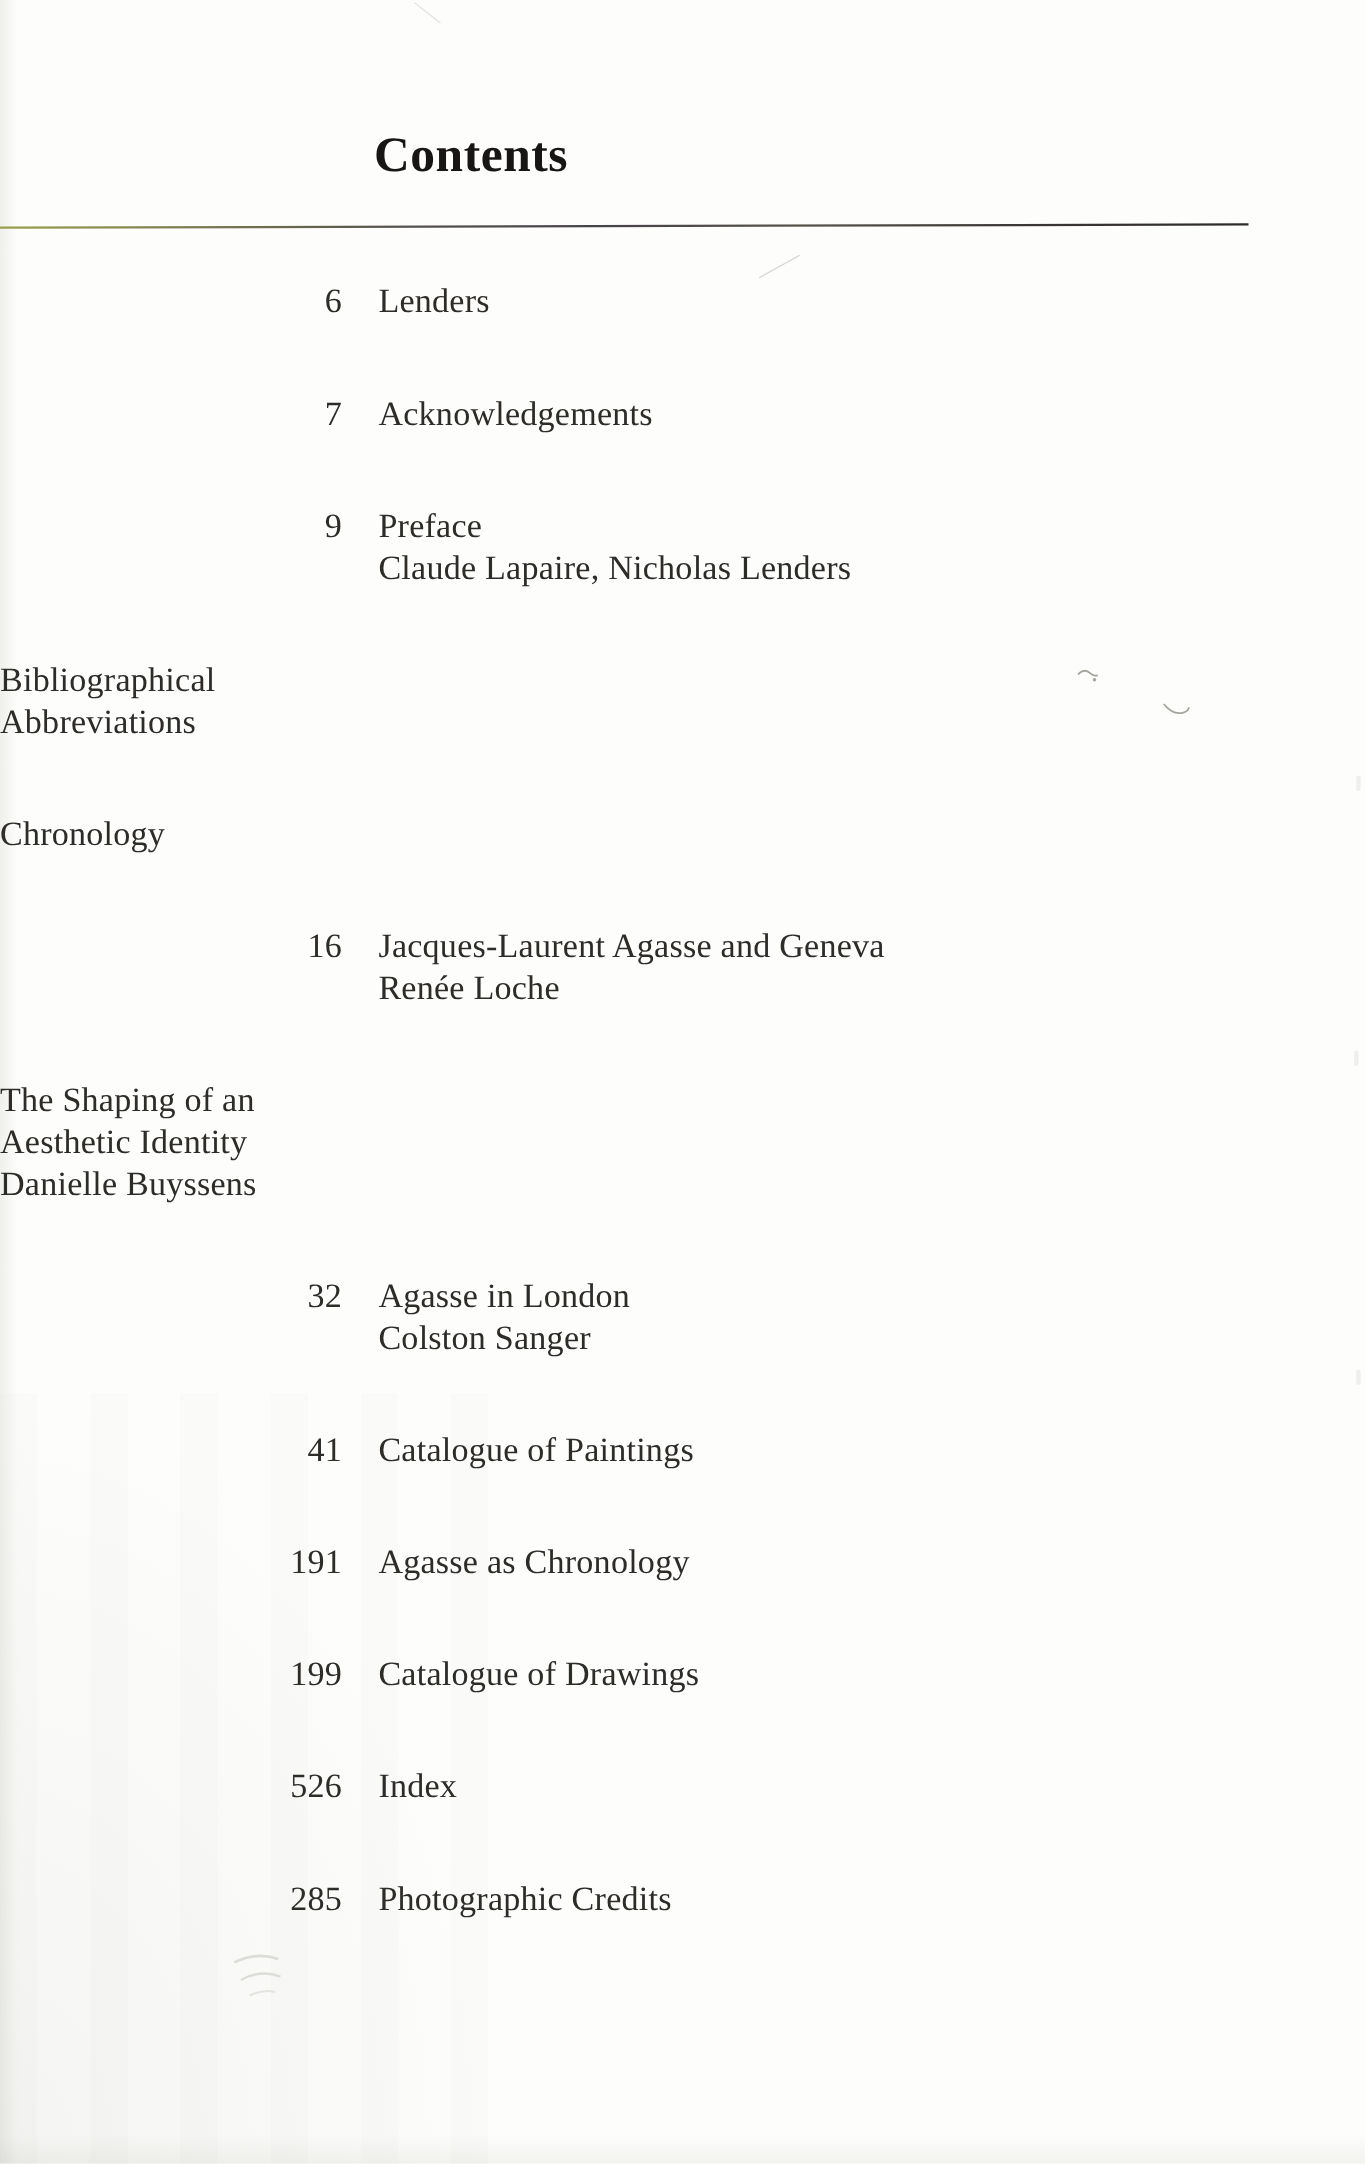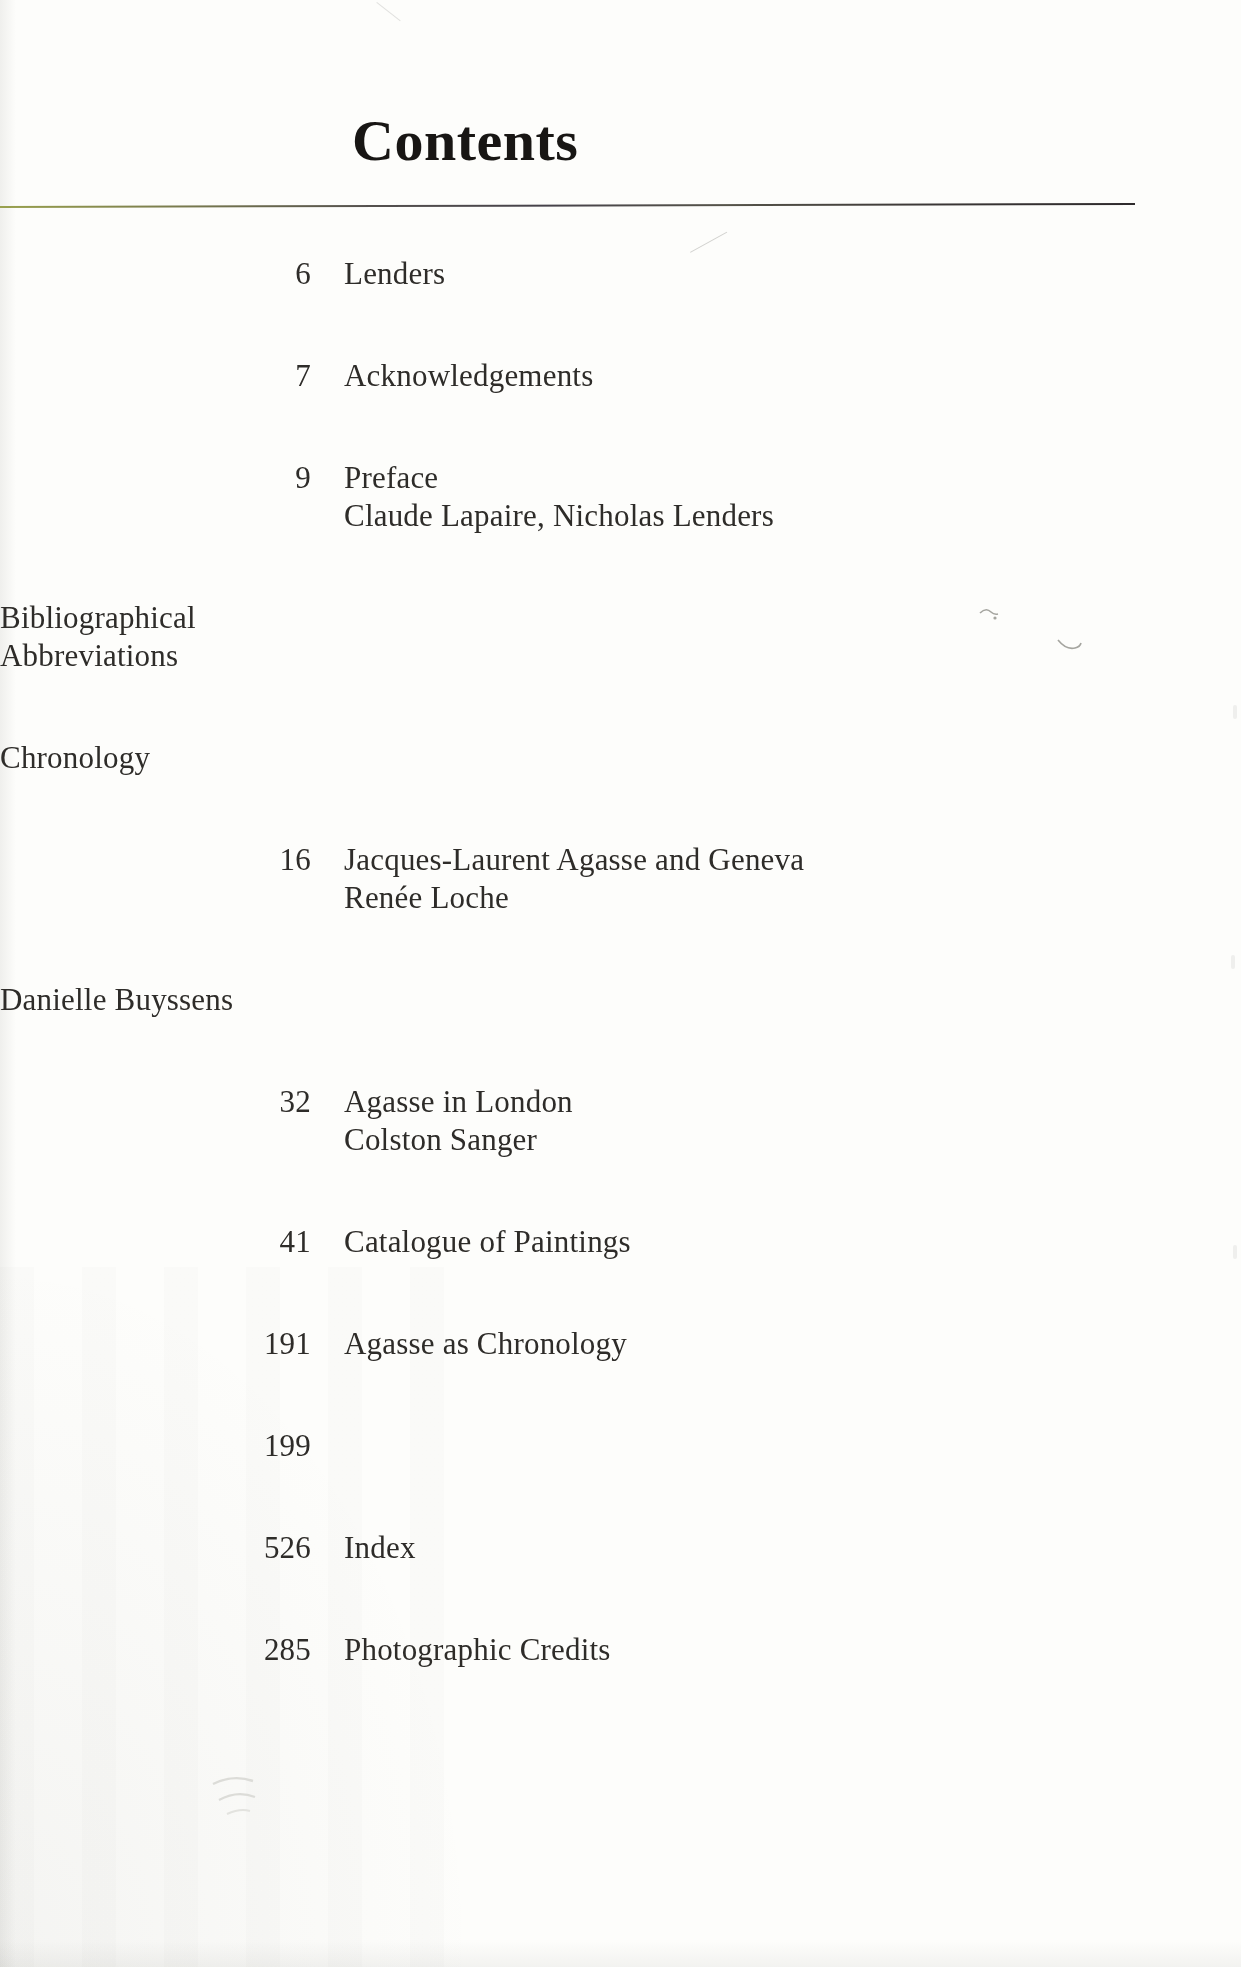--- a/index.html
+++ b/index.html
@@ -8,23 +8,23 @@
     position: relative;
     background: #fdfdfb;
     font-family: "Liberation Serif", "DejaVu Serif", serif;
     color: #2e2c29;
     overflow: hidden;
   }
 
   
   .heading {
     position: absolute;
-    left: 352px; top: 118px;
+    left: 340px; top: 118px;
     margin: 0;
-    font-size: 58px;
+    font-size: 45px;
     line-height: 45px;
     font-weight: bold;
     letter-spacing: 0.5px;
     color: #181614;
   }
 
   
   .rule {
     position: absolute;
     left: 0; top: 206px;
@@ -148,20 +148,21 @@
   <li class="entry">
     <span class="num">16</span>
     <span class="texts">
       <span class="title">Jacques-Laurent Agasse and Geneva</span>
       <span class="author">Renée Loche</span>
     </span>
   </li>
 
   <li class="entry">
     <span class="texts">
+      <span class="title">The Shaping of an Aesthetic Identity</span>
       <span class="author">Danielle Buyssens</span>
     </span>
   </li>
 
   <li class="entry">
     <span class="num">32</span>
     <span class="texts">
       <span class="title">Agasse in London</span>
       <span class="author">Colston Sanger</span>
     </span>
@@ -177,20 +178,24 @@
 
   <li class="entry">
     <span class="num">191</span>
     <span class="texts">
       <span class="title">Agasse as Chronology</span>
     </span>
   </li>
 
   <li class="entry">
     <span class="num">199</span>
+    <span class="texts">
+      <span class="title">Catalogue of Drawings</span>
+      
+    </span>
   </li>
 
   <li class="entry">
     <span class="num">526</span>
     <span class="texts">
       <span class="title">Index</span>
       
     </span>
   </li>
 

